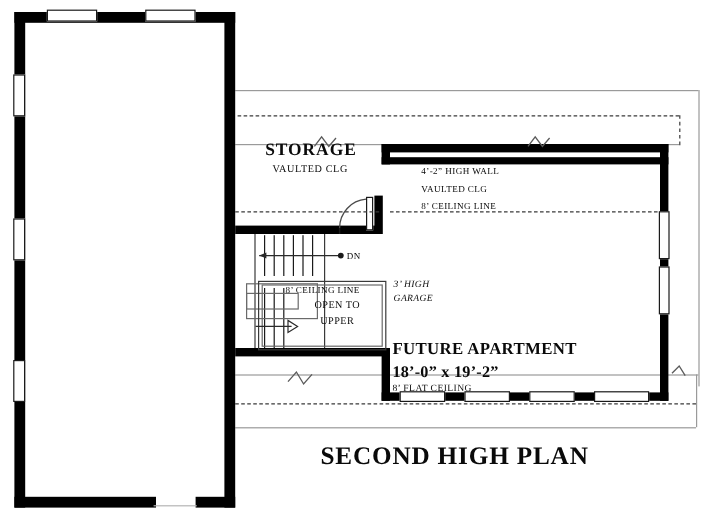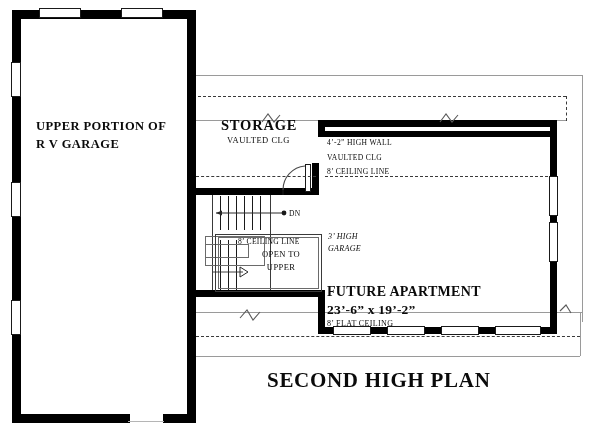--- a/index.html
+++ b/index.html
@@ -17,21 +17,21 @@
   .hair-h{position:absolute;height:1px;background:#b5b5b5;}
 
   .lbl{position:absolute;white-space:nowrap;line-height:1.05;}
 
   .t-storage{font-size:14.5px;font-weight:bold;letter-spacing:.8px;}
   .t-storage-sub{font-size:8.5px;letter-spacing:.5px;}
   .t-garage{font-size:12.5px;font-weight:bold;letter-spacing:.45px;line-height:1.45;}
   .t-apt{font-size:14px;font-weight:bold;letter-spacing:.3px;}
   .t-apt-dim{font-size:13.5px;font-weight:bold;letter-spacing:.2px;}
   .t-apt-sub{font-size:8px;letter-spacing:.35px;}
-  .t-note{font-size:7.6px;letter-spacing:.35px;}
+  .t-note{font-size:7.6px;letter-spacing:.35px;margin-left:24px;}
   .t-note2{font-size:8px;letter-spacing:.3px;line-height:1.55;}
   .t-dn{font-size:7.5px;letter-spacing:.4px;}
   .t-ceil{font-size:7.6px;letter-spacing:.3px;}
   .t-open{font-size:8.5px;letter-spacing:.4px;line-height:1.5;text-align:center;}
   .t-title{font-size:21px;font-weight:bold;letter-spacing:.7px;}
 
   .tread{position:absolute;background:#1a1a1a;width:1.3px;}
   .railbox{position:absolute;border:1px solid #4a4a4a;box-sizing:border-box;}
   svg.ov{position:absolute;left:0;top:0;width:600px;height:434px;overflow:visible;pointer-events:none;}
 </style>
@@ -58,24 +58,20 @@
   <div class="wall" style="left:163px;top:414px;width:33px;height:9px;"></div>
   <div class="hair-h" style="left:128px;top:421px;width:36px;"></div>
 
   <div class="win" style="left:39px;top:8px;width:42px;height:10px;"></div>
   <div class="win" style="left:121px;top:8px;width:42px;height:10px;"></div>
 
   <div class="win" style="left:11px;top:62px;width:10px;height:35px;"></div>
   <div class="win" style="left:11px;top:182px;width:10px;height:35px;"></div>
   <div class="win" style="left:11px;top:300px;width:10px;height:35px;"></div>
 
-  <div class="lbl t-garage" style="left:36px;top:117px;">
-    <div>UPPER PORTION OF</div>
-    <div>R V GARAGE</div>
-  </div>
 
   <div class="wall" style="left:196px;top:188px;width:122px;height:7px;"></div>
   <div class="wall" style="left:312px;top:163px;width:7px;height:32px;"></div>
   <div class="win" style="left:305px;top:164px;width:6px;height:28px;"></div>
 
   <div class="dash-h" style="left:196px;top:176px;width:120px;"></div>
 
   <div class="lbl t-storage" style="left:221px;top:118px;">STORAGE</div>
   <div class="lbl t-storage-sub" style="left:227px;top:136px;">VAULTED CLG</div>
 
@@ -103,21 +99,21 @@
   <div class="lbl t-note" style="left:327px;top:139px;">4’-2” HIGH WALL</div>
   <div class="lbl t-note" style="left:327px;top:154px;">VAULTED CLG</div>
   <div class="lbl t-note" style="left:327px;top:168px;">8’ CEILING LINE</div>
 
   <div class="lbl t-note2" style="left:328px;top:231px;font-style:italic;">
     <div>3’ HIGH</div>
     <div>GARAGE</div>
   </div>
 
   <div class="lbl t-apt" style="left:327px;top:285px;">FUTURE APARTMENT</div>
-  <div class="lbl t-apt-dim" style="left:327px;top:303px;">23’-6” x 19’-2”</div>
+  <div class="lbl t-apt-dim" style="left:327px;top:303px;">18’-0” x 19’-2”</div>
   <div class="lbl t-apt-sub" style="left:327px;top:320px;">8’ FLAT CEILING</div>
 
   <div class="thin-v" style="left:212px;top:195px;height:95px;background:#3a3a3a;"></div>
   <div class="thin-v" style="left:270px;top:195px;height:95px;background:#3a3a3a;"></div>
 
   <div class="tread" style="left:220px;top:196px;height:34px;"></div>
   <div class="tread" style="left:228px;top:196px;height:34px;"></div>
   <div class="tread" style="left:236px;top:196px;height:34px;"></div>
   <div class="tread" style="left:244px;top:196px;height:34px;"></div>
   <div class="tread" style="left:252px;top:196px;height:34px;"></div>

